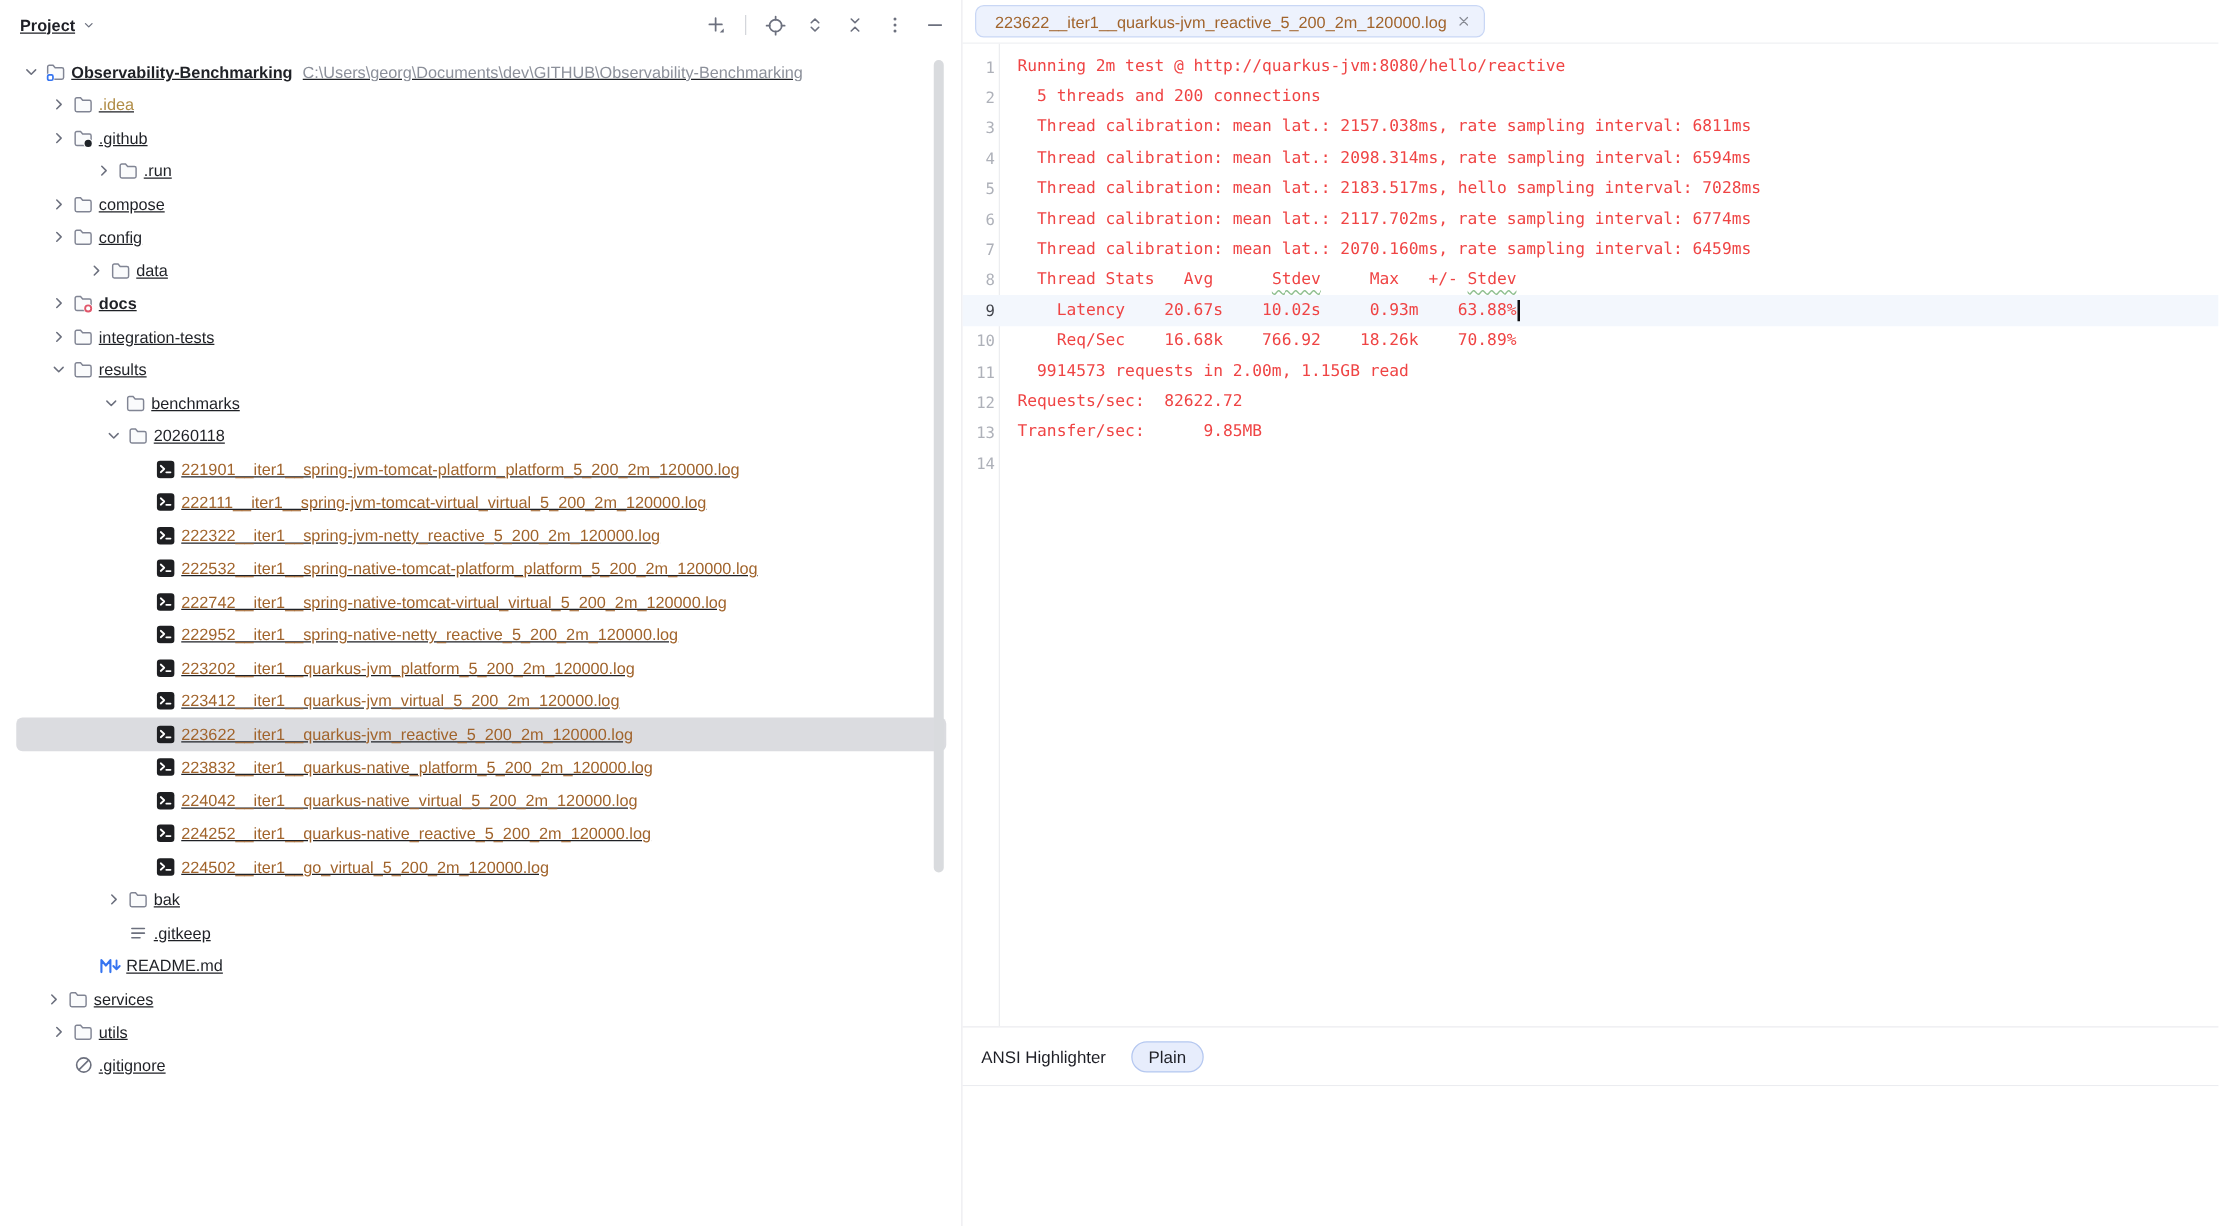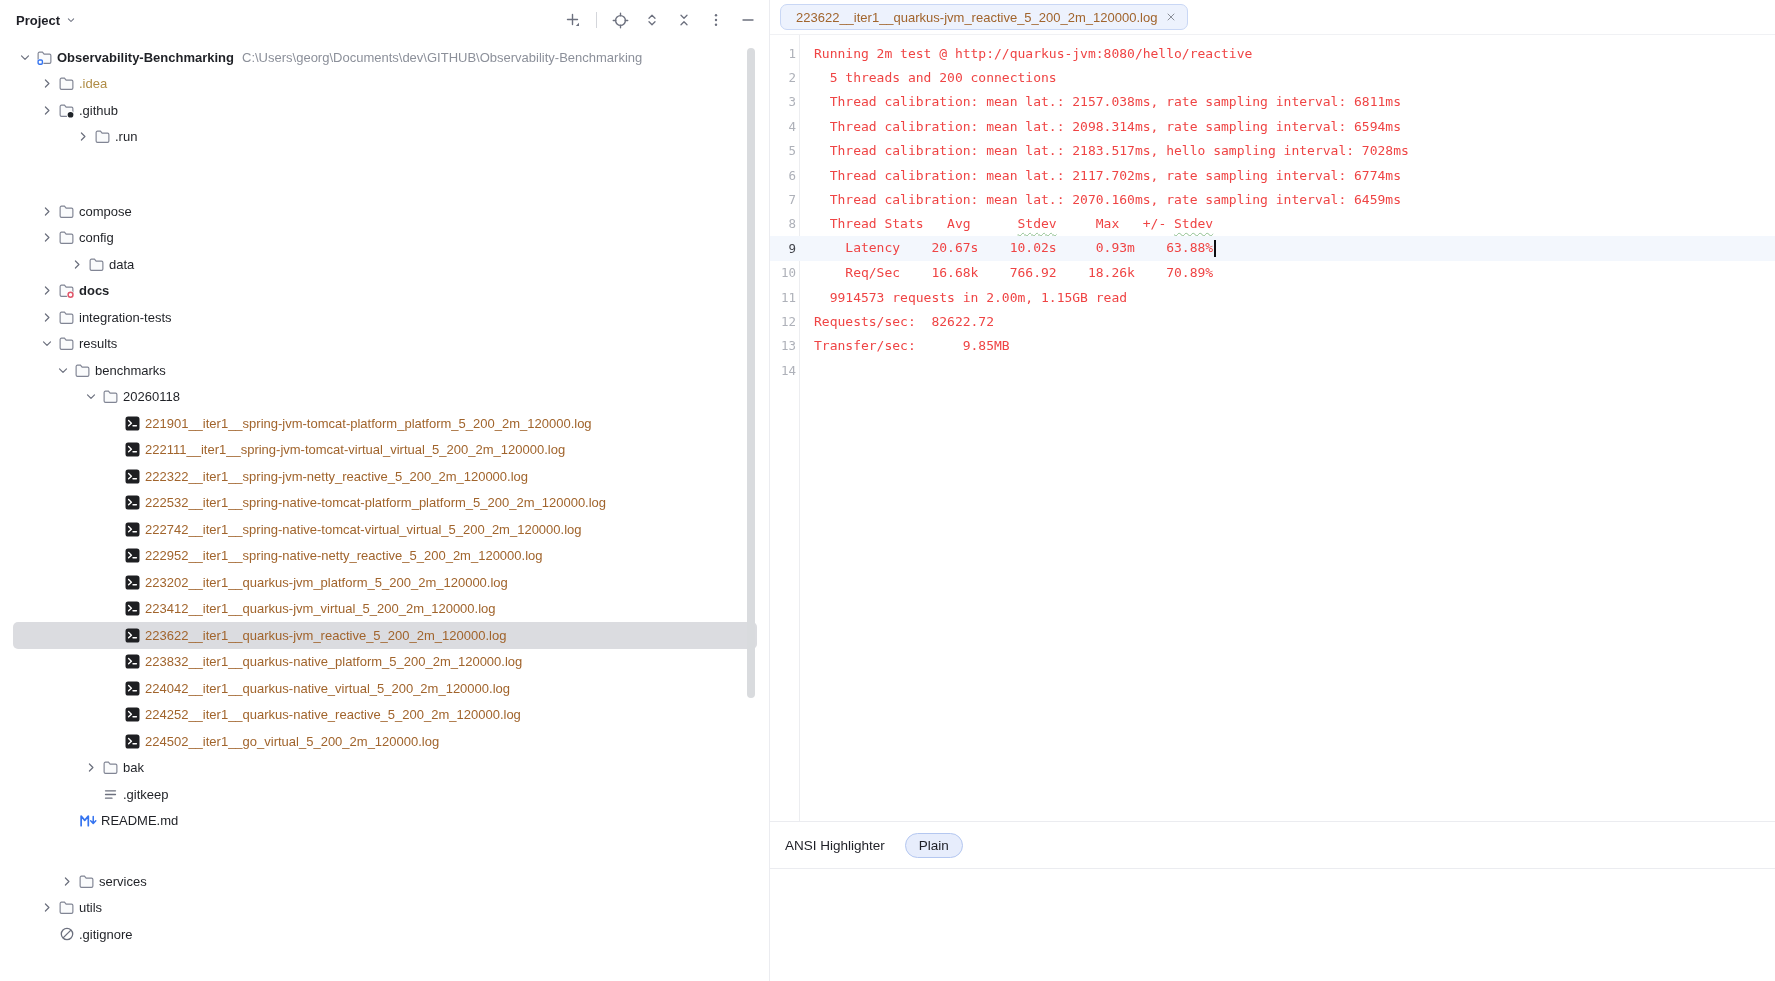--- a/index.html
+++ b/index.html
@@ -4,21 +4,21 @@
 <style>
   html,body{margin:0;padding:0;background:#fff;}
   .app{
     width:1775px;height:981px;display:flex;background:#fff;overflow:hidden;
     font-family:"Liberation Sans",sans-serif;color:#1F2126;
     -webkit-font-smoothing:antialiased;
   }
   
   .project-panel{
     width:770px;flex:none;box-sizing:border-box;position:relative;
-    border-right:1px solid var(--border,#EBECF0);overflow:hidden;
+    border-right:1px solid var(--border,#EBECF0);overflow:hidden;text-decoration:underline;
   }
   .panel-header{height:40px;display:flex;align-items:center;justify-content:space-between;padding:0 12px 0 16px;}
   .panel-title-group{display:flex;align-items:center;gap:5px;cursor:default;}
   .panel-title{font-size:13px;font-weight:600;color:#1E1F26;}
   .panel-toolbar{display:flex;align-items:center;gap:14px;color:var(--icon-gray,#6C707E);}
   .tb-btn{display:flex;align-items:center;justify-content:center;width:18px;height:18px;}
   .tb-sep{width:1px;height:16px;background:#D4D6DB;}
   .tree{padding-top:4px;font-size:13px;}
   .tree-row{
     height:26.5px;display:flex;align-items:center;position:relative;white-space:nowrap;
@@ -176,21 +176,21 @@
               <path d="M6.2 4l4 4-4 4" stroke="currentColor" stroke-width="1.4" fill="none" stroke-linecap="round" stroke-linejoin="round"></path>
             </svg>
           </span>
           <span class="t-icon">
             <svg width="17" height="17" viewBox="0 0 16 16">
               <path d="M2 4.3c0-.7.55-1.3 1.25-1.3h2.8l1.6 1.9h5.1c.7 0 1.25.6 1.25 1.3v6c0 .7-.55 1.3-1.25 1.3H3.25C2.55 13.5 2 12.9 2 12.2V4.3z" fill="#FAFBFC" stroke="#818594" stroke-width="1.1"></path>
             </svg>
           </span>
           <span class="t-label">.run</span>
         </div>
-        <div class="tree-row" style="padding-left: 40px; margin-top: 48px;">
+        <div class="tree-row" style="padding-left: 40px;">
           <span class="chev">
             <svg width="15" height="15" viewBox="0 0 16 16">
               <path d="M6.2 4l4 4-4 4" stroke="currentColor" stroke-width="1.4" fill="none" stroke-linecap="round" stroke-linejoin="round"></path>
             </svg>
           </span>
           <span class="t-icon">
             <svg width="17" height="17" viewBox="0 0 16 16">
               <path d="M2 4.3c0-.7.55-1.3 1.25-1.3h2.8l1.6 1.9h5.1c.7 0 1.25.6 1.25 1.3v6c0 .7-.55 1.3-1.25 1.3H3.25C2.55 13.5 2 12.9 2 12.2V4.3z" fill="#FAFBFC" stroke="#818594" stroke-width="1.1"></path>
             </svg>
           </span>
@@ -256,21 +256,21 @@
               <path d="M4 6.2l4 4 4-4" stroke="currentColor" stroke-width="1.4" fill="none" stroke-linecap="round" stroke-linejoin="round"></path>
             </svg>
           </span>
           <span class="t-icon">
             <svg width="17" height="17" viewBox="0 0 16 16">
               <path d="M2 4.3c0-.7.55-1.3 1.25-1.3h2.8l1.6 1.9h5.1c.7 0 1.25.6 1.25 1.3v6c0 .7-.55 1.3-1.25 1.3H3.25C2.55 13.5 2 12.9 2 12.2V4.3z" fill="#FAFBFC" stroke="#818594" stroke-width="1.1"></path>
             </svg>
           </span>
           <span class="t-label">results</span>
         </div>
-        <div class="tree-row" style="padding-left: 56px;">
+        <div class="tree-row" style="padding-left: 82px;">
           <span class="chev">
             <svg width="15" height="15" viewBox="0 0 16 16">
               <path d="M4 6.2l4 4 4-4" stroke="currentColor" stroke-width="1.4" fill="none" stroke-linecap="round" stroke-linejoin="round"></path>
             </svg>
           </span>
           <span class="t-icon">
             <svg width="17" height="17" viewBox="0 0 16 16">
               <path d="M2 4.3c0-.7.55-1.3 1.25-1.3h2.8l1.6 1.9h5.1c.7 0 1.25.6 1.25 1.3v6c0 .7-.55 1.3-1.25 1.3H3.25C2.55 13.5 2 12.9 2 12.2V4.3z" fill="#FAFBFC" stroke="#818594" stroke-width="1.1"></path>
             </svg>
           </span>
@@ -442,21 +442,21 @@
         </div>
         <div class="tree-row" style="padding-left: 80px;">
           <span class="t-icon">
             <svg width="18" height="13" viewBox="0 0 18 13">
               <path d="M1.2 12V1.8L5 6.4 8.8 1.8V12" stroke="#3574F0" stroke-width="1.8" fill="none" stroke-linecap="round" stroke-linejoin="round"></path>
               <path d="M14 2.2v7M11.3 6.8L14 9.6l2.7-2.8" stroke="#3574F0" stroke-width="1.6" fill="none" stroke-linecap="round" stroke-linejoin="round"></path>
             </svg>
           </span>
           <span class="t-label">README.md</span>
         </div>
-        <div class="tree-row" style="padding-left: 60px; margin-top: 34px;">
+        <div class="tree-row" style="padding-left: 36px;">
           <span class="chev">
             <svg width="15" height="15" viewBox="0 0 16 16">
               <path d="M6.2 4l4 4-4 4" stroke="currentColor" stroke-width="1.4" fill="none" stroke-linecap="round" stroke-linejoin="round"></path>
             </svg>
           </span>
           <span class="t-icon">
             <svg width="17" height="17" viewBox="0 0 16 16">
               <path d="M2 4.3c0-.7.55-1.3 1.25-1.3h2.8l1.6 1.9h5.1c.7 0 1.25.6 1.25 1.3v6c0 .7-.55 1.3-1.25 1.3H3.25C2.55 13.5 2 12.9 2 12.2V4.3z" fill="#FAFBFC" stroke="#818594" stroke-width="1.1"></path>
             </svg>
           </span>

